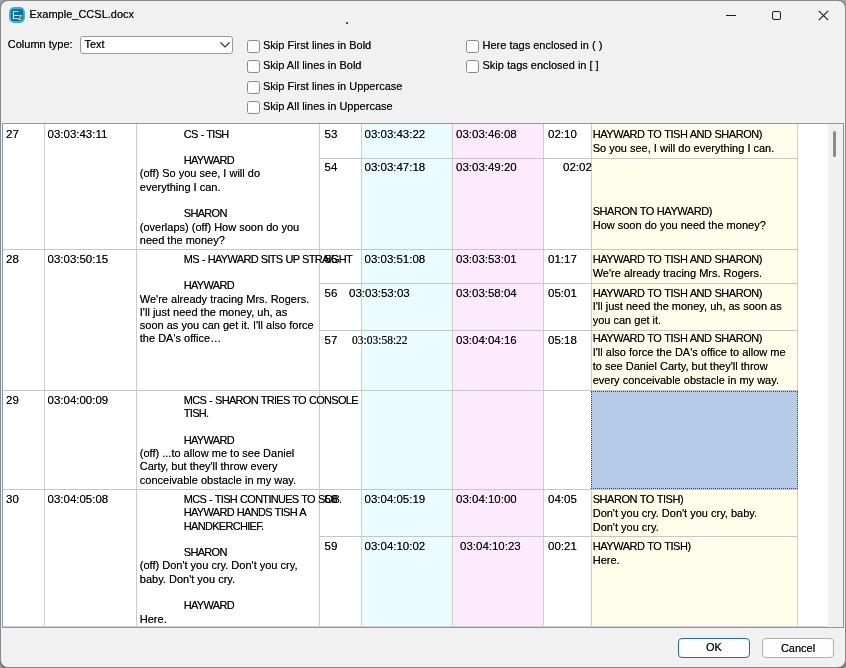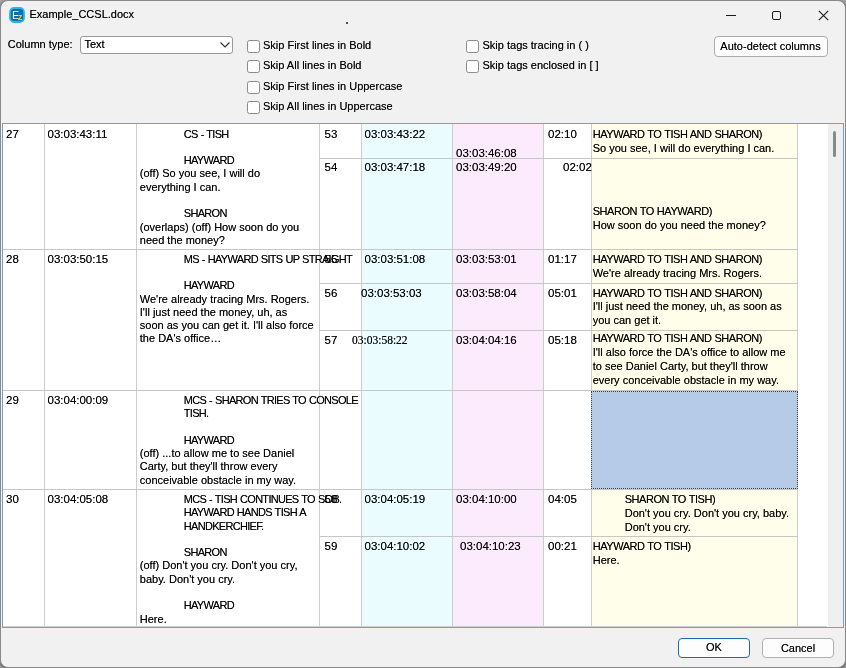--- a/index.html
+++ b/index.html
@@ -44,25 +44,24 @@
   <div class="cb" style="left:247px; top:39.5px;"></div>
   <div class="lbl" style="left:263px; top:38.6px;">Skip First lines in Bold</div>
   <div class="cb" style="left:247px; top:60px;"></div>
   <div class="lbl" style="left:263px; top:59.1px;">Skip All lines in Bold</div>
   <div class="cb" style="left:247px; top:80.5px;"></div>
   <div class="lbl" style="left:263px; top:79.6px;">Skip First lines in Uppercase</div>
   <div class="cb" style="left:247px; top:101px;"></div>
   <div class="lbl" style="left:263px; top:100.1px;">Skip All lines in Uppercase</div>
 
   <div class="cb" style="left:466px; top:39.5px;"></div>
-  <div class="lbl" style="left:482.5px; top:38.6px;">Skip tags tracing in ( )</div>
+  <div class="lbl" style="left:482.5px; top:38.6px;">Here tags enclosed in ( )</div>
   <div class="cb" style="left:466px; top:60px;"></div>
   <div class="lbl" style="left:482.5px; top:59.1px;">Skip tags enclosed in [ ]</div>
 
-  <div class="a" style="left:713.5px; top:35.8px; width:114px; height:21px; background:#fdfdfd; border:1px solid #ababab; border-radius:4px; text-align:center; line-height:19px;">Auto-detect columns</div>
 
   <div class="a" style="left:2px; top:123px; width:841.5px; height:505px; background:#fff; border:1px solid #7f9db9;"></div>
 
   <div class="a" style="left:362px; top:124px; width:90px; height:503px; background:#eafcfd;"></div>
   <div class="a" style="left:453px; top:124px; width:90px; height:503px; background:#fcebfc;"></div>
   <div class="a" style="left:592px; top:124px; width:205px; height:503px; background:#fffeea;"></div>
 
   <div class="a" style="left:827.5px; top:124px; width:15px; height:503px; background:#f0f0f0;"></div>
   <div class="a" style="left:833px; top:131px; width:2.5px; height:26px; background:#8a8a8a; border-radius:1.5px;"></div>
 
@@ -101,35 +100,35 @@
   <div class="t n" style="left:6px; top:394.2px;">29</div>
   <div class="t n" style="left:47.5px; top:394.2px;">03:04:00:09</div>
   <div class="t" style="left:139.8px; top:393.8px;"><span class="c">MCS - SHARON TRIES TO CONSOLE</span><br><span class="c">TISH.</span><br><br><span class="c">HAYWARD</span><br>(off) ...to allow me to see Daniel<br>Carty, but they'll throw every<br>conceivable obstacle in my way.</div>
 
   <div class="t n" style="left:6px; top:493.3px;">30</div>
   <div class="t n" style="left:47.5px; top:493.3px;">03:04:05:08</div>
   <div class="t" style="left:139.8px; top:493px;"><span class="c">MCS - TISH CONTINUES TO SOB.</span><br><span class="c">HAYWARD HANDS TISH A</span><br><span class="c">HANDKERCHIEF.</span><br><br><span class="c">SHARON</span><br>(off) Don't you cry. Don't you cry,<br>baby. Don't you cry.<br><br><span class="c">HAYWARD</span><br>Here.</div>
 
   <div class="t n" style="left:324.5px; top:127.7px;">53</div>
   <div class="t n" style="left:364.5px; top:127.7px;">03:03:43:22</div>
-  <div class="t n" style="left:456px; top:127.7px;margin-top:19px;">03:03:46:08</div>
+  <div class="t n" style="left:456px; top:127.7px;">03:03:46:08</div>
   <div class="t n" style="left:548px; top:127.7px;">02:10</div>
 
   <div class="t n" style="left:324.5px; top:161.2px;">54</div>
   <div class="t n" style="left:364.5px; top:161.2px;">03:03:47:18</div>
   <div class="t n" style="left:456px; top:161.2px;">03:03:49:20</div>
   <div class="t n" style="left:548px; top:161.2px;padding-left:15px;">02:02</div>
 
   <div class="t n" style="left:324.5px; top:253.1px;">55</div>
   <div class="t n" style="left:364.5px; top:253.1px;">03:03:51:08</div>
   <div class="t n" style="left:456px; top:253.1px;">03:03:53:01</div>
   <div class="t n" style="left:548px; top:253.1px;">01:17</div>
 
   <div class="t n" style="left:324.5px; top:287.1px;">56</div>
-  <div class="t n" style="left:361px; top:287.1px;text-align:right;">03:03:53:03</div>
+  <div class="t n" style="left:349px; top:287.1px;text-align:right;">03:03:53:03</div>
   <div class="t n" style="left:456px; top:287.1px;">03:03:58:04</div>
   <div class="t n" style="left:548px; top:287.1px;">05:01</div>
 
   <div class="t n" style="left:324.5px; top:334.1px;">57</div>
   <div class="t n" style="left:352px; top:334.1px;font-family:Liberation Serif, serif;">03:03:58:22</div>
   <div class="t n" style="left:456px; top:334.1px;">03:04:04:16</div>
   <div class="t n" style="left:548px; top:334.1px;">05:18</div>
 
   <div class="t n" style="left:324.5px; top:493.3px;">58</div>
   <div class="t n" style="left:364.5px; top:493.3px;">03:04:05:19</div>
@@ -139,18 +138,18 @@
   <div class="t n" style="left:324.5px; top:540.2px;">59</div>
   <div class="t n" style="left:364.5px; top:540.2px;">03:04:10:02</div>
   <div class="t n" style="left:460px; top:540.2px;">03:04:10:23</div>
   <div class="t n" style="left:548px; top:540.2px;">00:21</div>
 
   <div class="t" style="left:592.7px; top:128px; line-height:13.8px;"><span class="cy">HAYWARD TO TISH AND SHARON)</span><br>So you see, I will do everything I can.</div>
   <div class="t" style="left:592.7px; top:161.2px; line-height:13.8px;margin-top:44px;"><span class="cy">SHARON TO HAYWARD)</span><br>How soon do you need the money?</div>
   <div class="t" style="left:592.7px; top:253px; line-height:13.8px;"><span class="cy">HAYWARD TO TISH AND SHARON)</span><br>We're already tracing Mrs. Rogers.</div>
   <div class="t" style="left:592.7px; top:286.7px; line-height:13.8px;"><span class="cy">HAYWARD TO TISH AND SHARON)</span><br>I'll just need the money, uh, as soon as<br>you can get it.</div>
   <div class="t" style="left:592.7px; top:332.3px; line-height:13.8px;"><span class="cy">HAYWARD TO TISH AND SHARON)</span><br>I'll also force the DA's office to allow me<br>to see Daniel Carty, but they'll throw<br>every conceivable obstacle in my way.</div>
-  <div class="t" style="left:592.7px; top:493.4px; line-height:13.8px;margin-left:32px;"><span class="cy">SHARON TO TISH)</span><br>Don't you cry. Don't you cry, baby.<br>Don't you cry.</div>
+  <div class="t" style="left:592.7px; top:493.4px; line-height:13.8px;"><span class="cy">SHARON TO TISH)</span><br>Don't you cry. Don't you cry, baby.<br>Don't you cry.</div>
   <div class="t" style="left:592.7px; top:540.2px; line-height:13.8px;"><span class="cy">HAYWARD TO TISH)</span><br>Here.</div>
 
   <div class="a" style="left:678px; top:637.7px; width:72px; height:20px; background:#fdfdfd; border:1.5px solid #2468b5; border-radius:4px; text-align:center; line-height:17px;">OK</div>
   <div class="a" style="left:762px; top:637.7px; width:72px; height:20px; background:#fdfdfd; border:1px solid #b0b0b0; border-radius:4px; text-align:center; line-height:18px;">Cancel</div>
 </div>
 
 </body></html>

